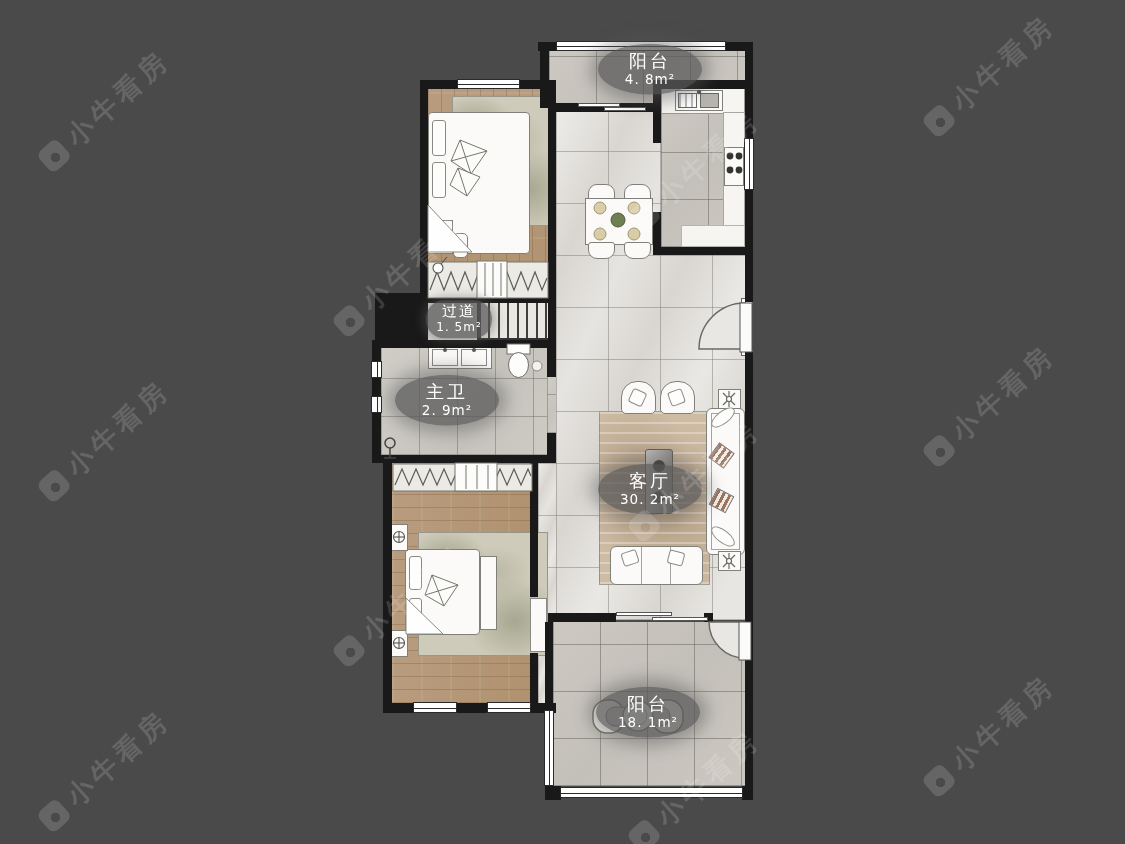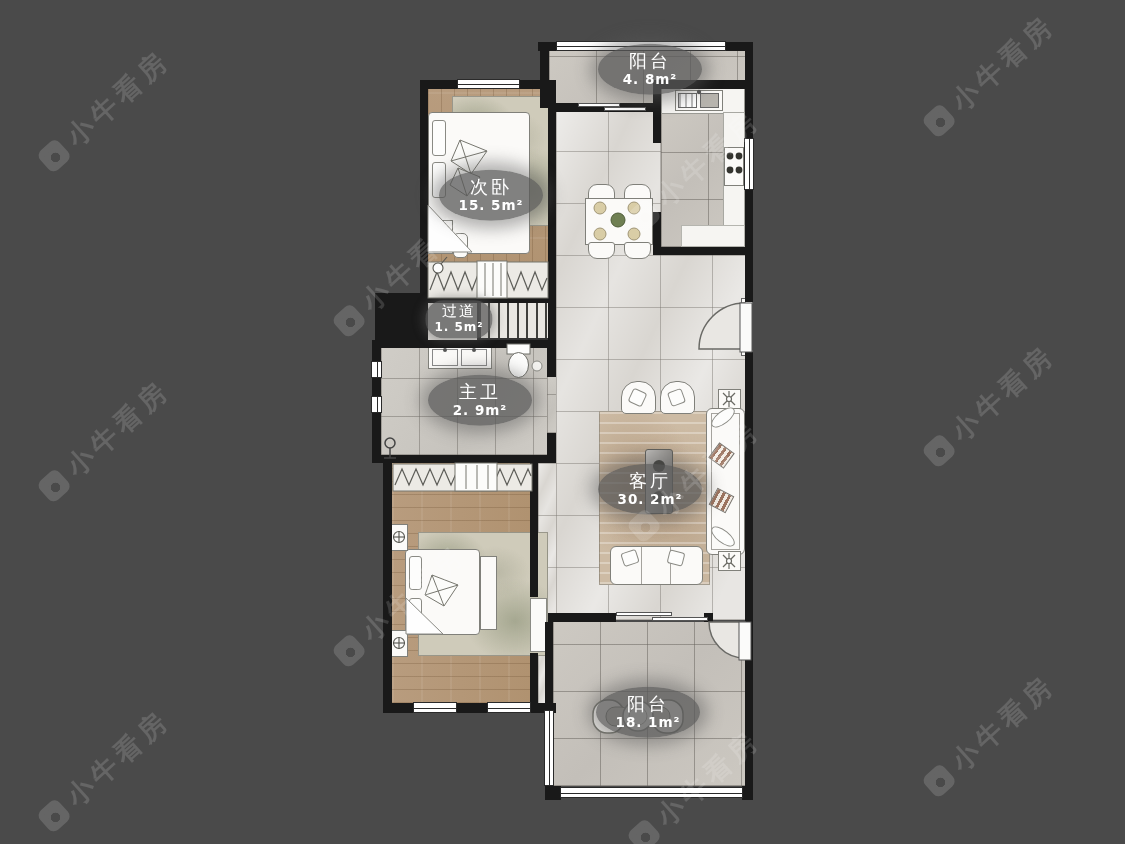--- a/index.html
+++ b/index.html
@@ -53,21 +53,21 @@
   .stairs{position:absolute;left:477px;top:301px;width:76px;height:39px;z-index:4;
     background:repeating-linear-gradient(90deg,#3f3f3c 0 2px,#e9e7e2 2px 9.5px);
     border:2px solid #333;box-sizing:border-box;}
   .overlay-svg{position:absolute;left:0;top:0;z-index:7;pointer-events:none;}
   .pill{position:absolute;transform:translate(-50%,-50%);z-index:9;color:#fff;
     background:rgba(88,88,88,.75);border-radius:50%;
     box-shadow:0 0 16px 8px rgba(88,88,88,.45);
     display:flex;flex-direction:column;align-items:center;justify-content:center;
     text-align:center;padding:7px 15px;min-width:74px;}
   .pill .rname{font-size:18px;font-weight:normal;letter-spacing:3px;line-height:1.1;white-space:nowrap;}
-  .pill .rarea{font-size:13.5px;letter-spacing:1px;line-height:1.25;white-space:nowrap;font-weight:bold;}
+  .pill .rarea{font-size:13.5px;letter-spacing:1px;line-height:1.25;white-space:nowrap;}
   .pill-sm{border-radius:18px;padding:3px 9px;min-width:48px;box-shadow:0 0 10px 4px rgba(88,88,88,.4);}
   .pill-sm .rname{font-size:15px;letter-spacing:2px;}
   .pill-sm .rarea{font-size:12px;}
   .wm{position:absolute;transform:translate(-50%,-50%) rotate(-42deg);z-index:12;pointer-events:none;
     display:flex;align-items:center;gap:9px;color:rgba(255,255,255,.15);
     font-weight:bold;font-size:27px;letter-spacing:5px;white-space:nowrap;}
   .wm-logo{width:26px;height:26px;border-radius:7px;flex:0 0 auto;
     background:radial-gradient(circle at 50% 58%, rgba(0,0,0,0) 0 4.5px, rgba(255,255,255,.15) 5px);}
 </style>
 </head>
@@ -294,29 +294,25 @@
       <rect x="646" y="707" width="24" height="19" rx="9" fill="#cac6c0" stroke="#77776f"></rect>
       <circle cx="638" cy="716" r="15" fill="#f8f7f4" stroke="#85857f" stroke-width="1.5"></circle>
       <circle cx="638" cy="716" r="9" fill="none" stroke="#b0aea8"></circle>
     </g>
   </svg>
 
   <div class="pill" style="left:650px;top:69px;">
     <div class="rname">阳台</div>
     <div class="rarea">4. 8m²</div>
   </div>
-  <div class="pill" style="left:491px;top:195px;">
-    <div class="rname">次卧</div>
-    <div class="rarea">15. 5m²</div>
-  </div>
   <div class="pill pill-sm" style="left:459px;top:319px;">
     <div class="rname">过道</div>
     <div class="rarea">1. 5m²</div>
   </div>
-  <div class="pill" style="left:480px;top:400px;justify-content:space-between;">
+  <div class="pill" style="left:447px;top:400px;justify-content:space-between;">
     <div class="rname">主卫</div>
     <div class="rarea">2. 9m²</div>
   </div>
   <div class="pill" style="left:650px;top:489px;">
     <div class="rname">客厅</div>
     <div class="rarea">30. 2m²</div>
   </div>
   <div class="pill" style="left:648px;top:712px;">
     <div class="rname">阳台</div>
     <div class="rarea">18. 1m²</div>

